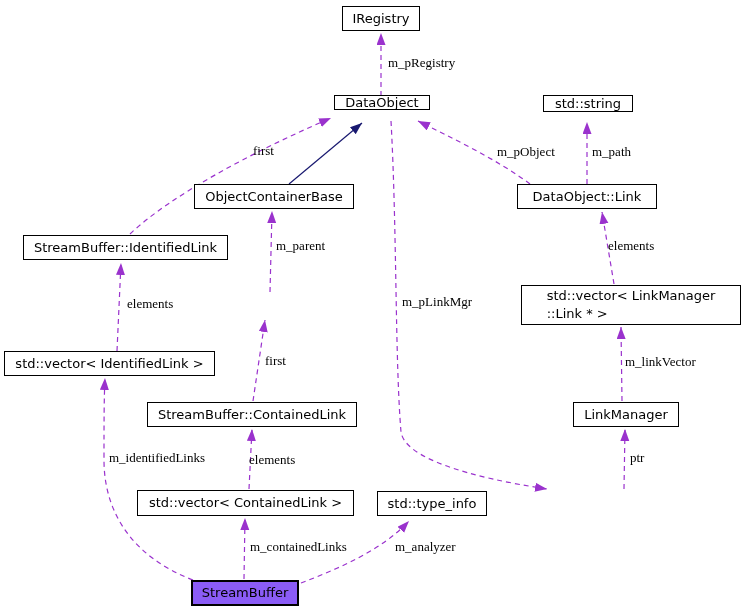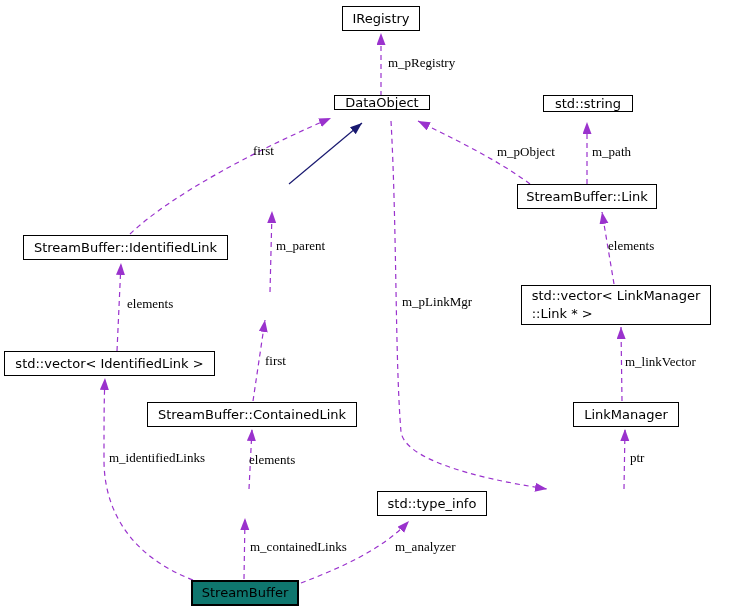--- a/index.html
+++ b/index.html
@@ -17,21 +17,21 @@
     box-sizing:border-box;
     display:flex;align-items:center;justify-content:center;
     background:#ffffff;
     border:1.3px solid #000000;
     font-size:13px;line-height:18px;
     text-align:left;
     white-space:pre-line;
     z-index:2;
   }
   .node.current{
-    background:#0f766e;
+    background:#8b5cf6;
     border-width:2px;
   }
   .edge-label{
     position:absolute;
     font-size:13px;line-height:14px;
     white-space:nowrap;
     z-index:1;
     font-family:Liberation Serif, serif;
   }
 </style>
@@ -79,27 +79,29 @@
     <path d="M193,580 C135,558 104,515 104,460 C104,425 104,398 105,378" fill="none" stroke-width="1.2" stroke-dasharray="5,4" marker-end="url(#arrow-usage)" stroke="#9a32cd"></path>
 
     <path d="M244,579 L245,518" fill="none" stroke-width="1.2" stroke-dasharray="5,4" marker-end="url(#arrow-usage)" stroke="#9a32cd"></path>
 
     <path d="M301,583 C340,568 382,550 409,521" fill="none" stroke-width="1.2" stroke-dasharray="5,4" marker-end="url(#arrow-usage)" stroke="#9a32cd"></path>
   </svg>
 
   <div class="node" style="left:342px;top:6px;width:78px;height:25px">IRegistry</div>
   <div class="node" style="left:334px;top:95px;width:96px;height:15px">DataObject</div>
   <div class="node" style="left:543px;top:95px;width:90px;height:17px">std::string</div>
-  <div class="node" style="left:517px;top:184px;width:140px;height:25px">StreamBuffer::Link</div>
+  <div class="node" style="left:194px;top:184px;width:160px;height:25px">ObjectContainerBase</div>
+  <div class="node" style="left:517px;top:184px;width:140px;height:25px">DataObject::Link</div>
   <div class="node" style="left:23px;top:235px;width:205px;height:25px">StreamBuffer::IdentifiedLink</div>
-  <div class="node" style="left:521px;top:285px;width:190px;height:40px">std::vector&lt; LinkManager
+  <div class="node" style="left:521px;top:285px;width:220px;height:40px">std::vector&lt; LinkManager
 ::Link * &gt;</div>
   <div class="node" style="left:4px;top:351px;width:211px;height:25px">std::vector&lt; IdentifiedLink &gt;</div>
   <div class="node" style="left:147px;top:402px;width:210px;height:25px">StreamBuffer::ContainedLink</div>
   <div class="node" style="left:573px;top:402px;width:106px;height:25px">LinkManager</div>
+  <div class="node" style="left:137px;top:490px;width:217px;height:26px">std::vector&lt; ContainedLink &gt;</div>
   <div class="node" style="left:377px;top:491px;width:110px;height:25px">std::type_info</div>
   <div class="node current" style="left:191px;top:580px;width:108px;height:26px">StreamBuffer</div>
 
   <div class="edge-label" style="left:388px;top:56px">m_pRegistry</div>
   <div class="edge-label" style="left:253px;top:144px">first</div>
   <div class="edge-label" style="left:497px;top:145px">m_pObject</div>
   <div class="edge-label" style="left:592px;top:145px">m_path</div>
   <div class="edge-label" style="left:276px;top:239px">m_parent</div>
   <div class="edge-label" style="left:608px;top:239px">elements</div>
   <div class="edge-label" style="left:625px;top:355px">m_linkVector</div>

